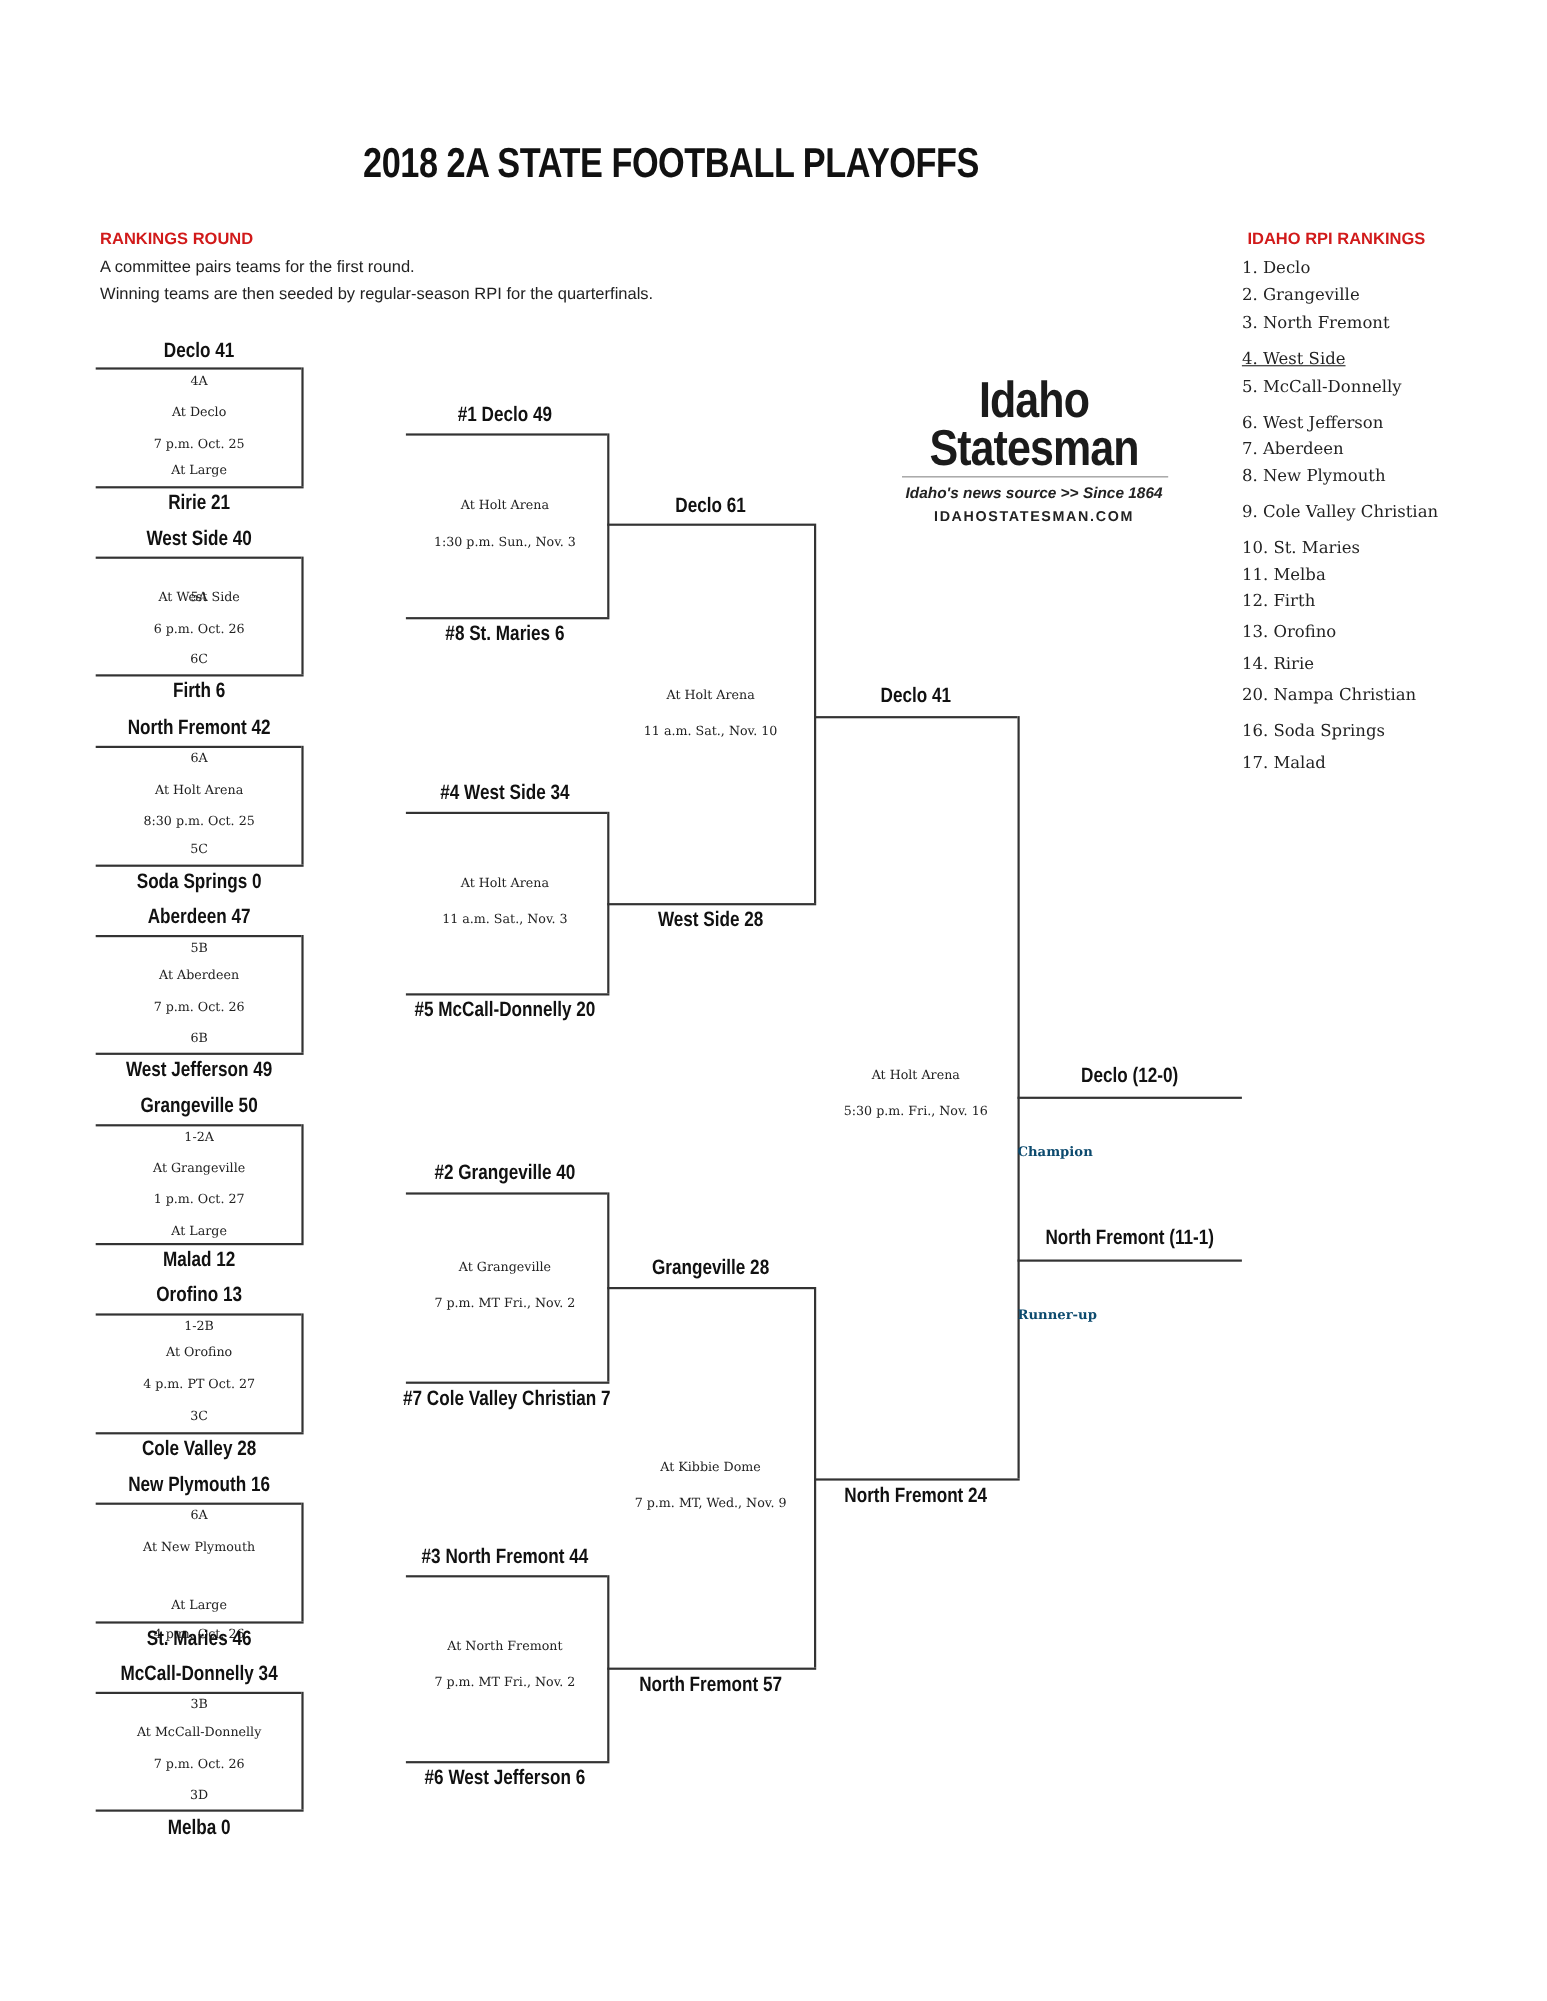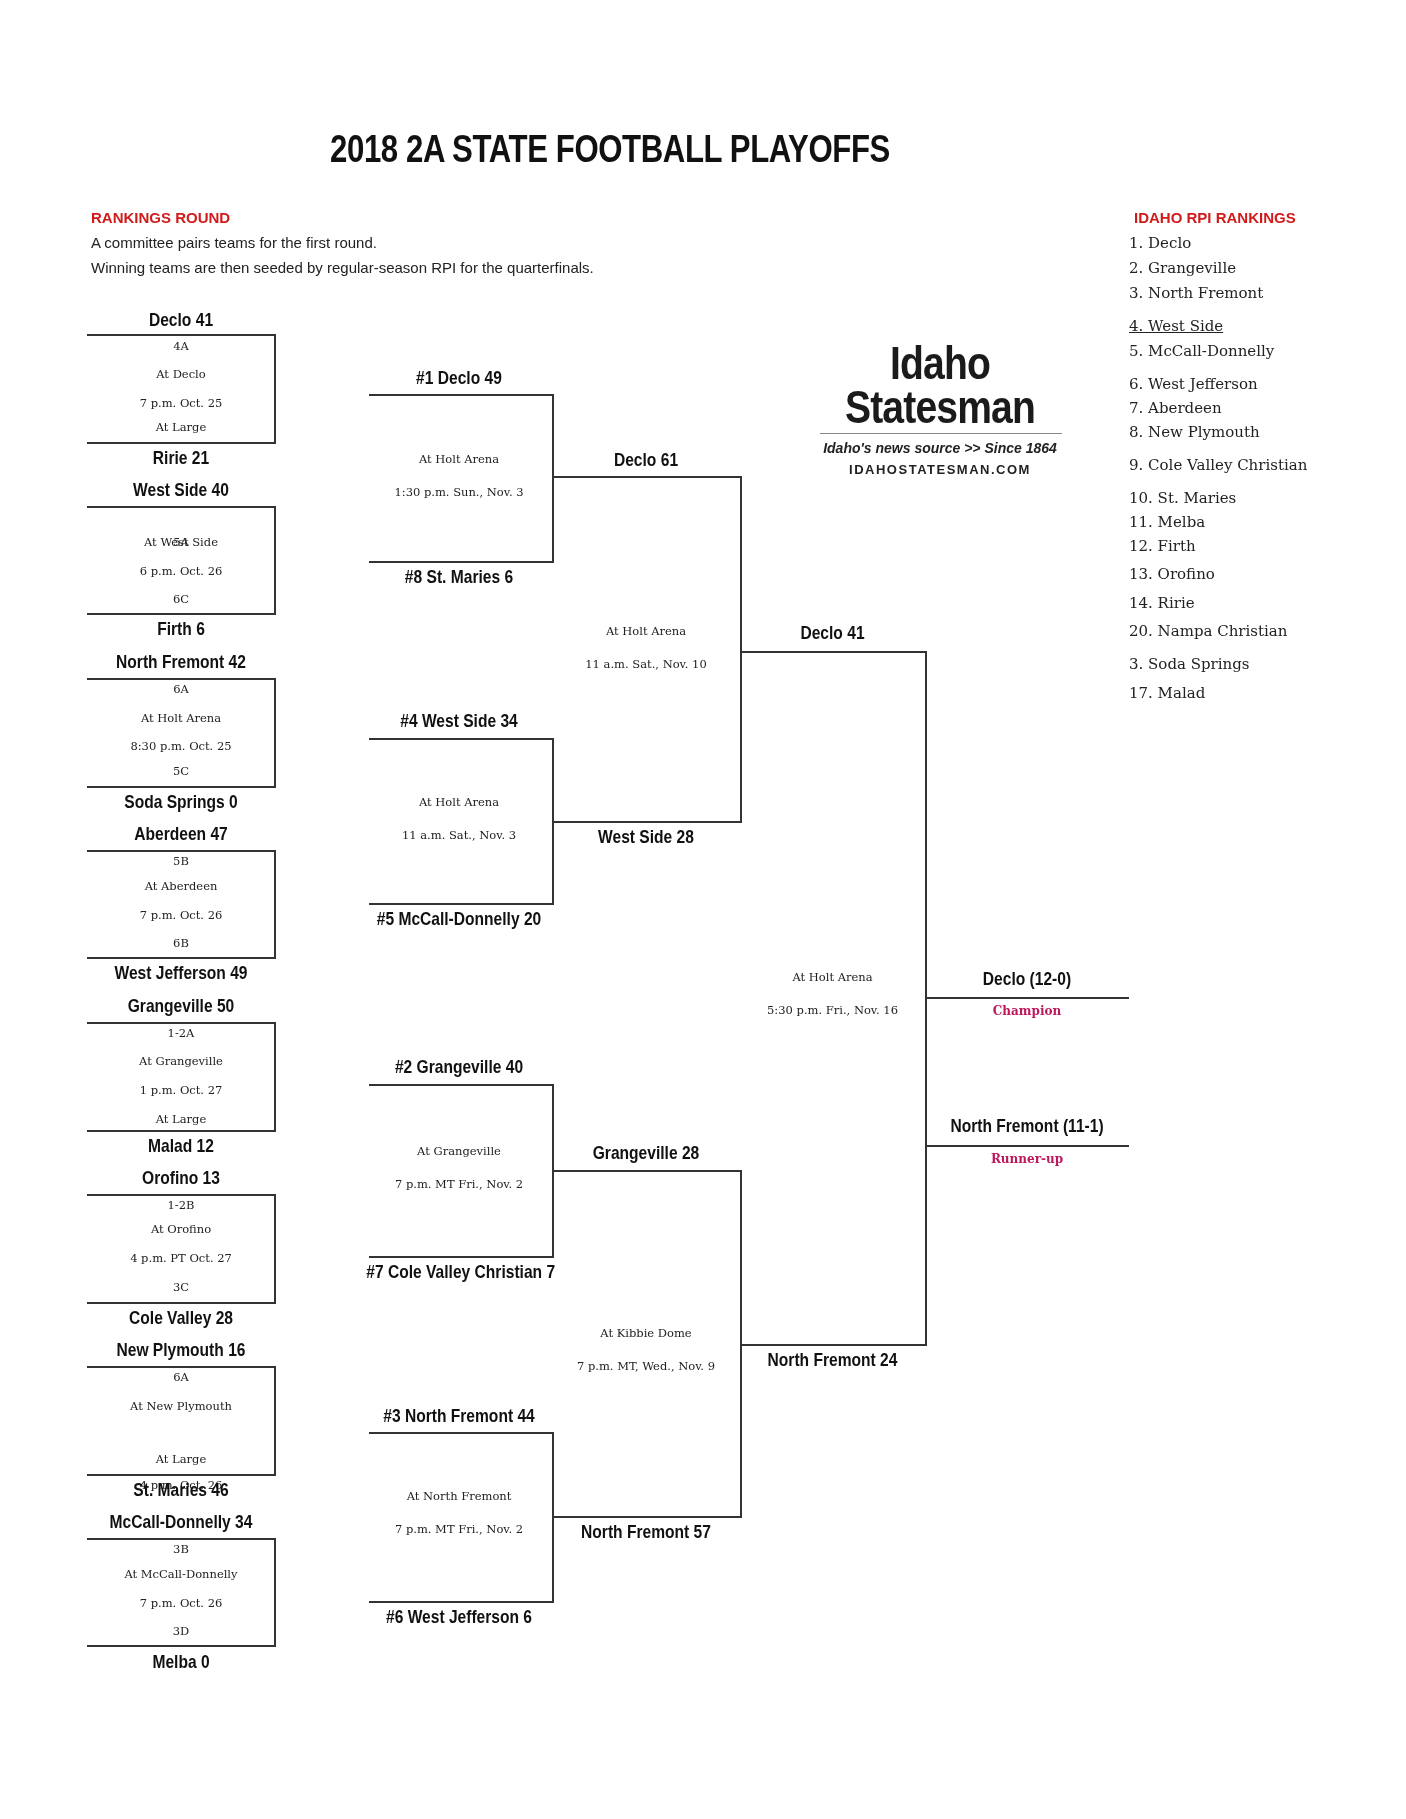--- a/index.html
+++ b/index.html
@@ -3,21 +3,21 @@
 <meta charset="utf-8">
 <style>
   html, body { margin:0; padding:0; background:#ffffff; }
   body { width:1406px; height:1819px; position:relative; overflow:hidden; font-family:"DejaVu Serif", serif; color:#111; }
   .abs { position:absolute; }
   .title { left:0; width:1220px; top:128px; text-align:center; font-family:"Liberation Sans", sans-serif; font-weight:bold; font-size:38px; letter-spacing:-0.5px; transform:scaleX(0.82); transform-origin:610px 0; color:#111; }
   .red-head { font-family:"Liberation Sans", sans-serif; font-weight:bold; font-size:15px; color:#d11a1a; }
   .intro { font-family:"Liberation Sans", sans-serif; font-size:15px; color:#222; }
   .team { font-family:"Liberation Sans", sans-serif; font-weight:bold; font-size:19px; text-align:center; white-space:nowrap; color:#111; transform:scaleX(0.82); }
   .small { font-family:"DejaVu Serif", serif; font-size:11.5px; text-align:center; white-space:nowrap; color:#222; }
-  .smallb { font-family:"DejaVu Serif", serif; font-size:12px; font-weight:bold; text-align:center; white-space:nowrap; color:#be185d; }
+  .smallb { font-family:"DejaVu Serif", serif; font-size:12px; font-weight:bold; text-align:left; white-space:nowrap; color:#0c4a6e;margin-top:36px; }
   .hl { position:absolute; height:0; border-top:2px solid #333; }
   .vl { position:absolute; width:0; border-left:2px solid #333; }
   .rank { font-family:"DejaVu Serif", serif; font-size:15px; color:#222; white-space:nowrap; }
   .logo1 { font-family:"Liberation Sans", sans-serif; font-weight:bold; font-size:46px; color:#1b1b1b; text-align:center; letter-spacing:-1px; transform:scaleX(0.85); }
   .logo-tag { font-family:"Liberation Sans", sans-serif; font-style:italic; font-weight:bold; font-size:14px; color:#222; text-align:center; white-space:nowrap; }
   .logo-url { font-family:"Liberation Sans", sans-serif; font-weight:bold; font-size:13px; letter-spacing:1.5px; color:#222; text-align:center; white-space:nowrap; }
 </style>
 </head>
 <body>
 
@@ -37,21 +37,21 @@
   <div class="abs rank" style="left:1129px; top:375px;">6. West Jefferson</div>
   <div class="abs rank" style="left:1129px; top:399px;">7. Aberdeen</div>
   <div class="abs rank" style="left:1129px; top:423px;">8. New Plymouth</div>
   <div class="abs rank" style="left:1129px; top:456px;">9. Cole Valley Christian</div>
   <div class="abs rank" style="left:1129px; top:489px;">10. St. Maries</div>
   <div class="abs rank" style="left:1129px; top:513px;">11. Melba</div>
   <div class="abs rank" style="left:1129px; top:537px;">12. Firth</div>
   <div class="abs rank" style="left:1129px; top:565px;">13. Orofino</div>
   <div class="abs rank" style="left:1129px; top:594px;">14. Ririe</div>
   <div class="abs rank" style="left:1129px; top:622px;">20. Nampa Christian</div>
-  <div class="abs rank" style="left:1129px; top:655px;">3. Soda Springs</div>
+  <div class="abs rank" style="left:1129px; top:655px;">16. Soda Springs</div>
   <div class="abs rank" style="left:1129px; top:684px;">17. Malad</div>
 </div>
 
 <div>
   <div class="abs logo1" style="left:820px; width:240px; top:340px; line-height:46px;">Idaho</div>
   <div class="abs logo1" style="left:800px; width:280px; top:384px; line-height:46px;">Statesman</div>
   <div class="abs" style="left:820px; top:433px; width:242px; border-top:1px solid #888;"></div>
   <div class="abs logo-tag" style="left:800px; width:280px; top:440px;">Idaho's news source &gt;&gt; Since 1864</div>
   <div class="abs logo-url" style="left:800px; width:280px; top:462px;">IDAHOSTATESMAN.COM</div>
 </div>

